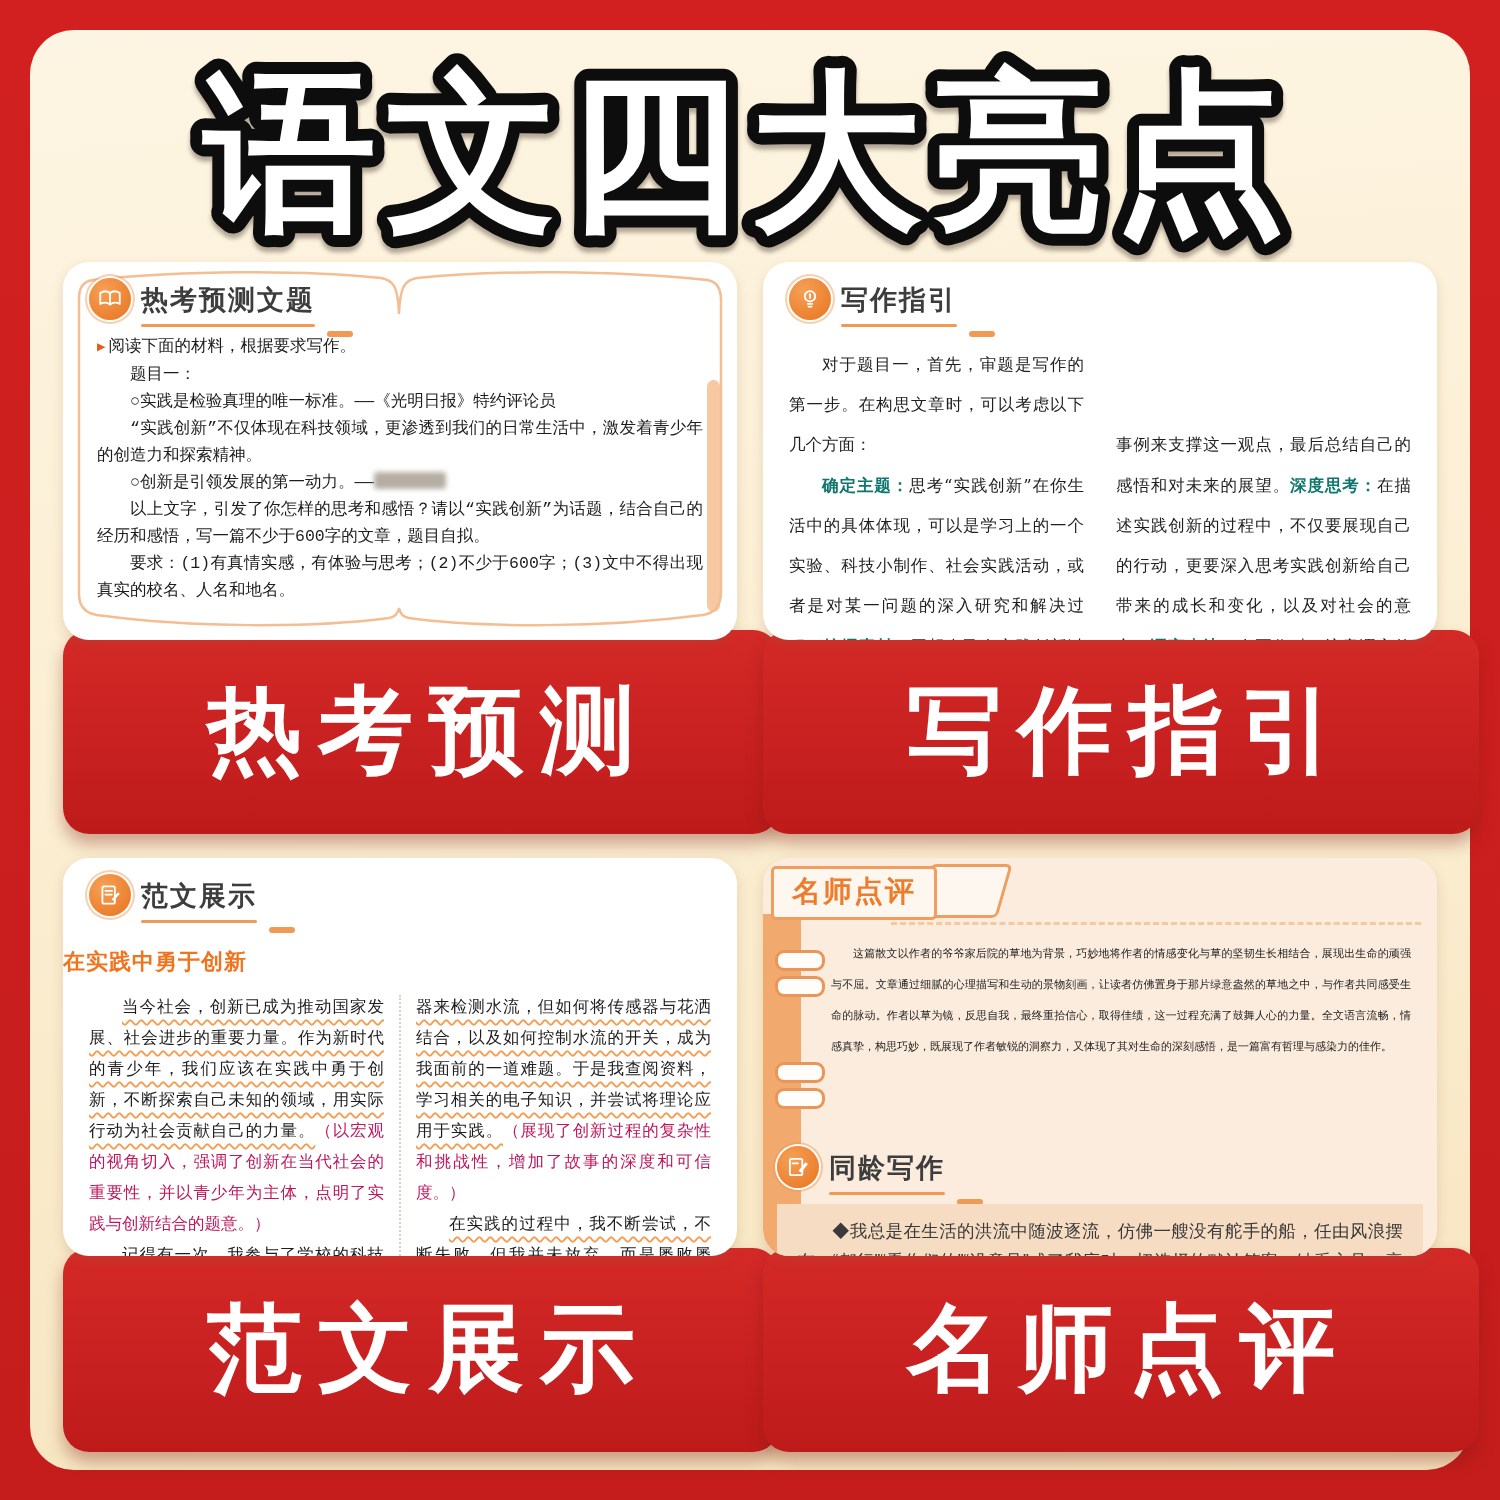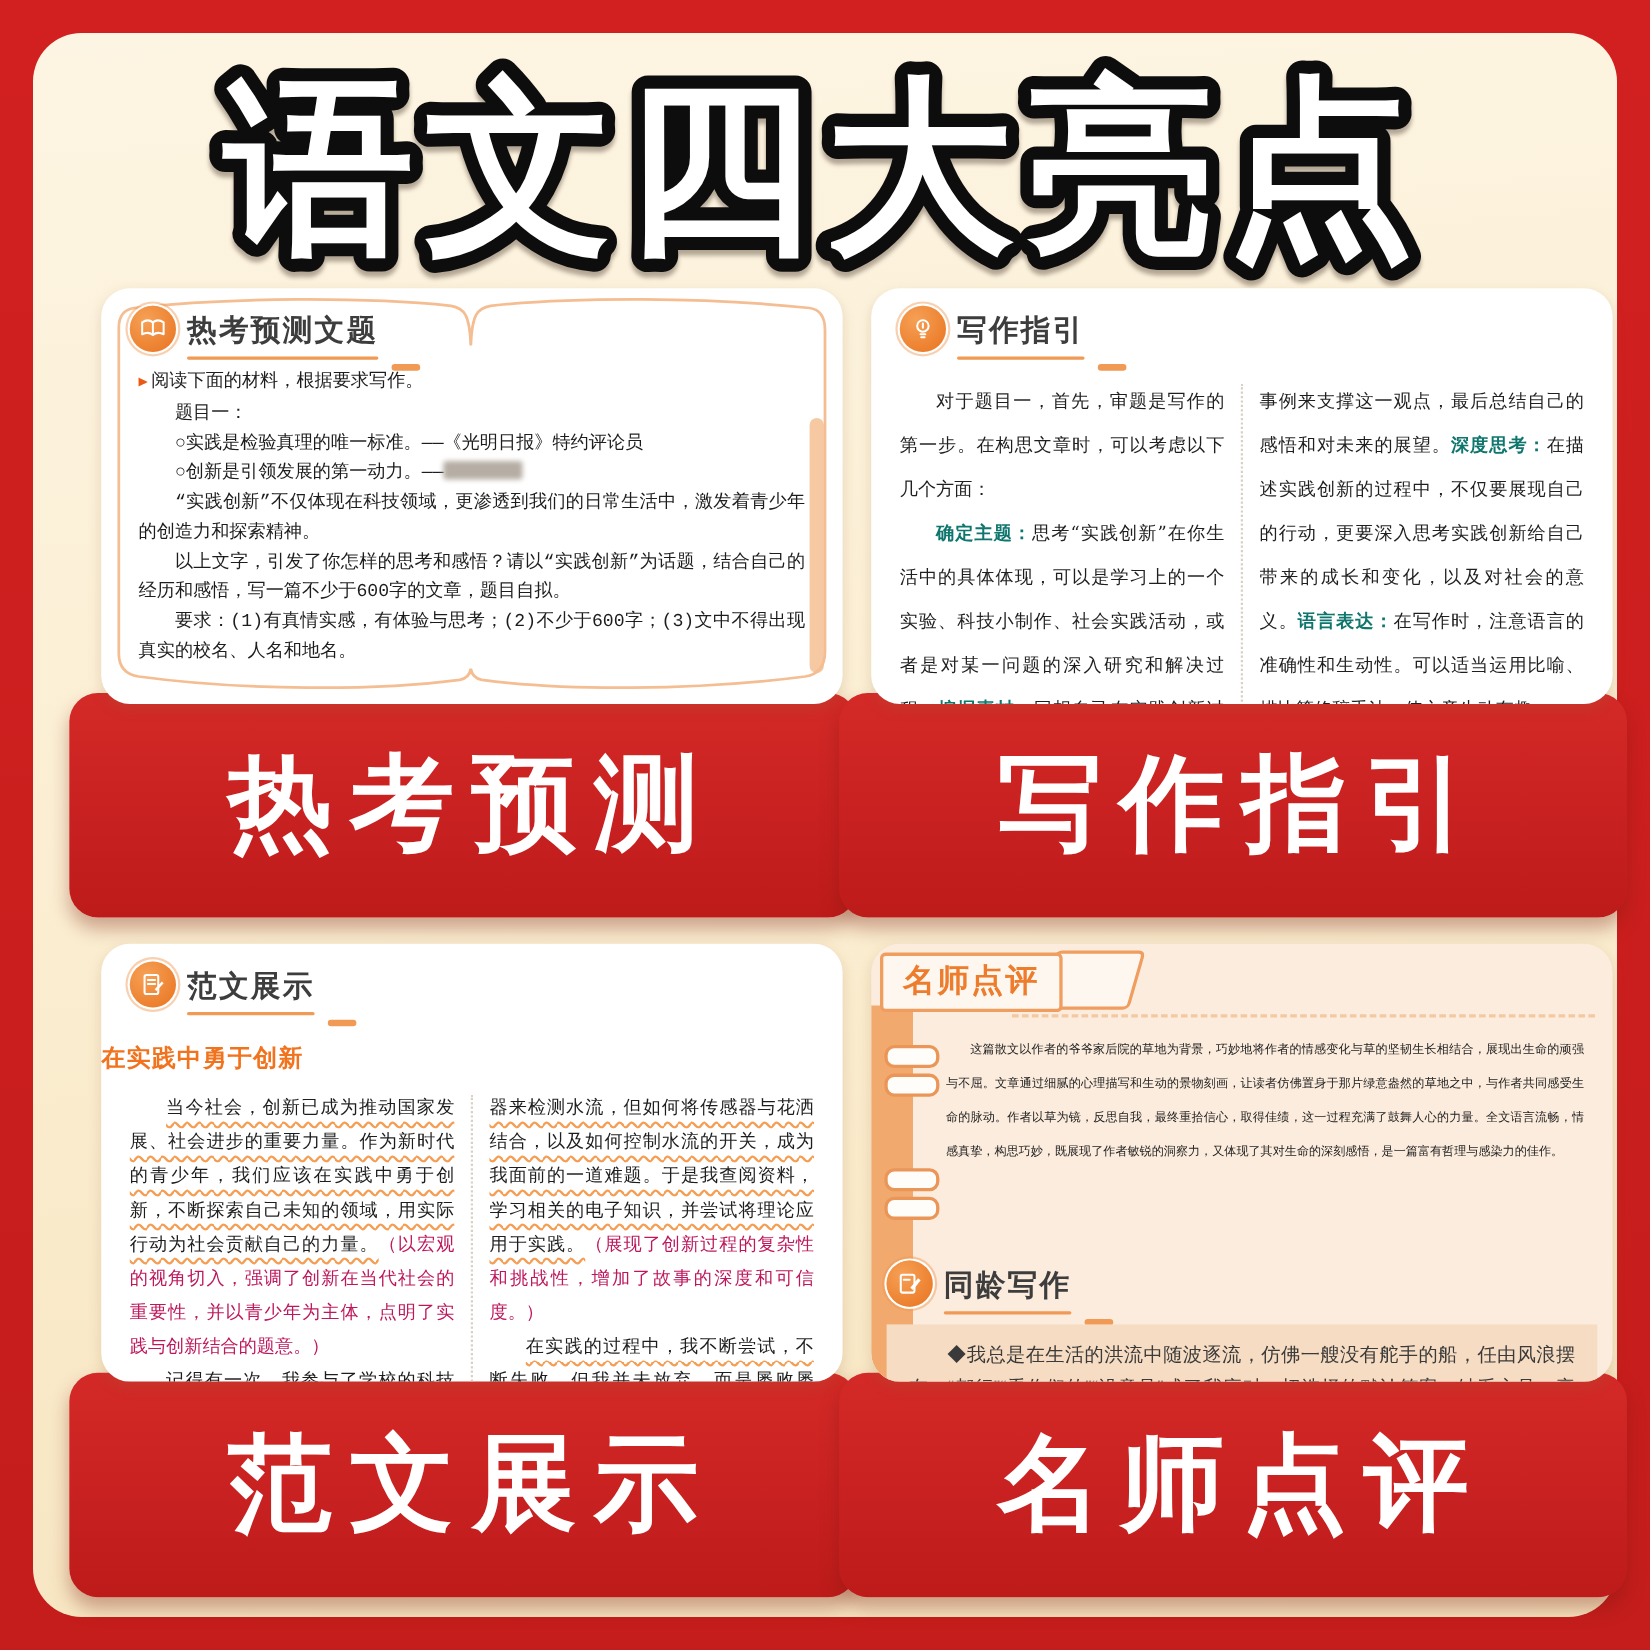--- a/index.html
+++ b/index.html
@@ -8,21 +8,21 @@
   .title-svg{position:absolute;left:0;top:42px;width:1500px;height:215px;filter:drop-shadow(0 5px 2px rgba(40,20,10,.35));}
   .title-svg text{font-family:"DejaVu Serif","Liberation Serif",serif;}
 
   
   .banner{position:absolute;width:716px;height:204px;background:linear-gradient(180deg,#d42a27 0%,#c72020 60%,#bd1b1a 100%);border-radius:26px;display:flex;align-items:center;justify-content:center;z-index:1;box-shadow:0 10px 16px rgba(120,25,15,.35);}
   .bn1{left:63px;top:630px;}.bn2{left:763px;top:630px;}
   .bn3{left:63px;top:1248px;}.bn4{left:763px;top:1248px;}
   .banner span{color:#ffffff;font-family:"DejaVu Serif","Liberation Serif",serif;font-weight:700;font-size:95px;letter-spacing:16px;margin-right:-16px;}
 
   
-  .card{position:absolute;background:#ffffff;border-radius:26px;box-shadow:0 5px 12px rgba(150,100,60,.20);overflow:hidden;z-index:2;margin-left:29px;}
+  .card{position:absolute;background:#ffffff;border-radius:26px;box-shadow:0 5px 12px rgba(150,100,60,.20);overflow:hidden;z-index:2;}
   .c1{left:63px;top:262px;width:674px;height:378px;}
   .c2{left:763px;top:262px;width:674px;height:378px;}
   .c3{left:63px;top:858px;width:674px;height:398px;}
   .c4{left:763px;top:858px;width:674px;height:398px;background:#fcecdd;}
 
   .bookline{position:absolute;left:0;top:0;width:674px;height:378px;pointer-events:none;}
 
   
   .hd{display:flex;align-items:flex-start;gap:10px;padding:16px 0 0 26px;position:relative;z-index:3;}
   .hd-ic{flex:0 0 auto;width:42px;height:42px;border-radius:50%;background:radial-gradient(circle at 35% 30%,#f6a055,#e8731f);display:flex;align-items:center;justify-content:center;box-shadow:0 0 0 2px #fff,0 0 0 4px rgba(240,150,80,.45);}
@@ -34,21 +34,21 @@
   p{margin:0;}
   .ind{text-indent:2em;}
   .c1 .bd{padding:6px 34px 0 34px;font-family:Liberation Mono, monospace;font-size:16.5px;line-height:27px;color:#1d1d1d;text-align:justify;position:relative;z-index:3;}
   .arrow{color:#e95a17;font-size:14px;margin-right:3px;}
   .blur-name{display:inline-block;width:72px;height:17px;background:#b6aea4;border-radius:3px;filter:blur(2.5px);vertical-align:-2px;}
 
   .cols{display:flex;align-items:stretch;padding:14px 26px 0 26px;position:relative;z-index:3;}
   .col{flex:1;text-align:justify;}
   .vdiv{width:0;border-left:2px dotted #d8d0c4;margin:4px 15px 0 15px;}
 
-  .c2 .cols{padding-top:18px;}
+  .c2 .cols{padding-top:18px;align-items:flex-end;}
   .c2 .col{font-family:"DejaVu Serif","Liberation Serif",serif;font-size:16.5px;line-height:40px;color:#1f1f1f;}
   .blb{font-family:"Liberation Sans",sans-serif;font-weight:700;color:#0f766e;}
 
   .essay-title{color:#f2731d;font-size:22px;font-weight:700;letter-spacing:1px;margin-top:24px;position:relative;z-index:3;}
   .c3 .cols{padding-top:14px;}
   .c3 .col{font-family:"DejaVu Serif","Liberation Serif",serif;font-size:16.5px;line-height:31px;color:#1d1d1d;}
   .wavy{text-decoration:underline;text-decoration-style:wavy;text-decoration-color:#f59d52;text-decoration-thickness:2px;text-underline-offset:7px;}
   .cmt{color:#be185d;}
 
   
@@ -99,22 +99,22 @@
       </div>
       <div class="hd-tx">
         <div class="hd-title">热考预测文题</div>
         <div class="hd-line"></div>
       </div>
     </div>
     <div class="bd">
       <p><span class="arrow">▶</span><span>阅读下面的材料，根据要求写作。</span></p>
       <p class="ind">题目一：</p>
       <p class="ind">○实践是检验真理的唯一标准。——《光明日报》特约评论员</p>
+      <p class="ind">“实践创新”不仅体现在科技领域，更渗透到我们的日常生活中，激发着青少年的创造力和探索精神。</p>
       <p class="ind"><span>○创新是引领发展的第一动力。——</span><span class="blur-name"></span></p>
-      <p class="ind">“实践创新”不仅体现在科技领域，更渗透到我们的日常生活中，激发着青少年的创造力和探索精神。</p>
       <p class="ind">以上文字，引发了你怎样的思考和感悟？请以“实践创新”为话题，结合自己的经历和感悟，写一篇不少于600字的文章，题目自拟。</p>
       <p class="ind">要求：(1)有真情实感，有体验与思考；(2)不少于600字；(3)文中不得出现真实的校名、人名和地名。</p>
     </div>
   </div>
 
   <div class="card c2">
     <div class="hd">
       <div class="hd-ic">
         <svg viewBox="0 0 24 24" fill="none" stroke="#ffffff" stroke-width="1.7" stroke-linecap="round" stroke-linejoin="round">
           <circle cx="12" cy="9.5" r="4.8"></circle>

